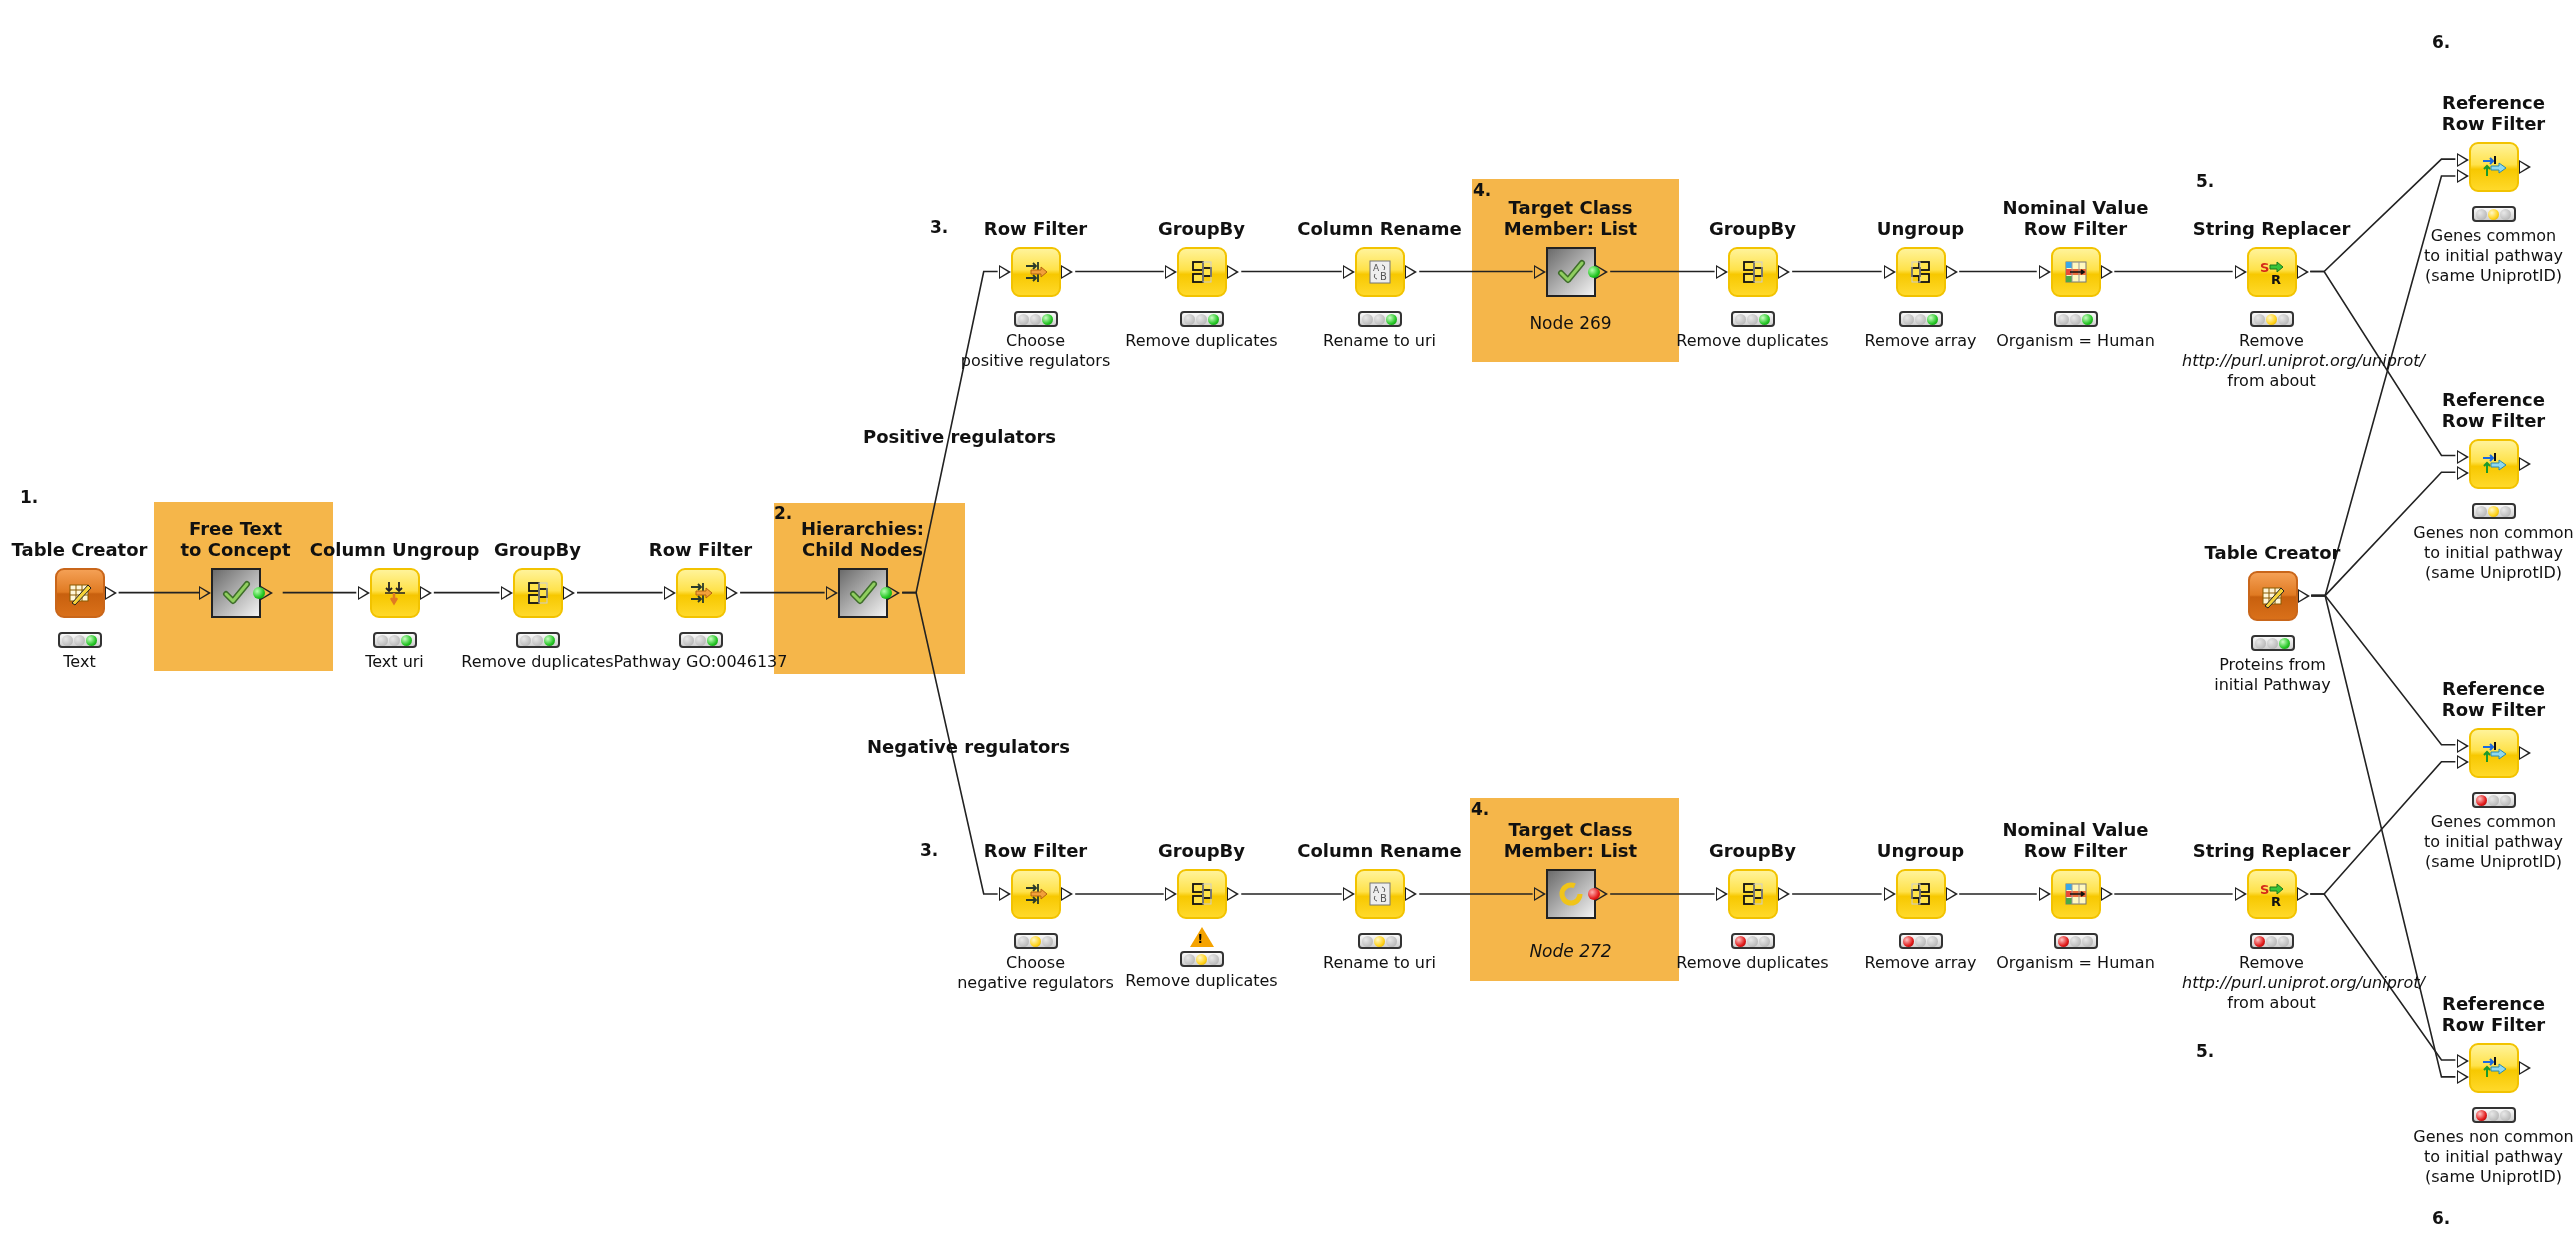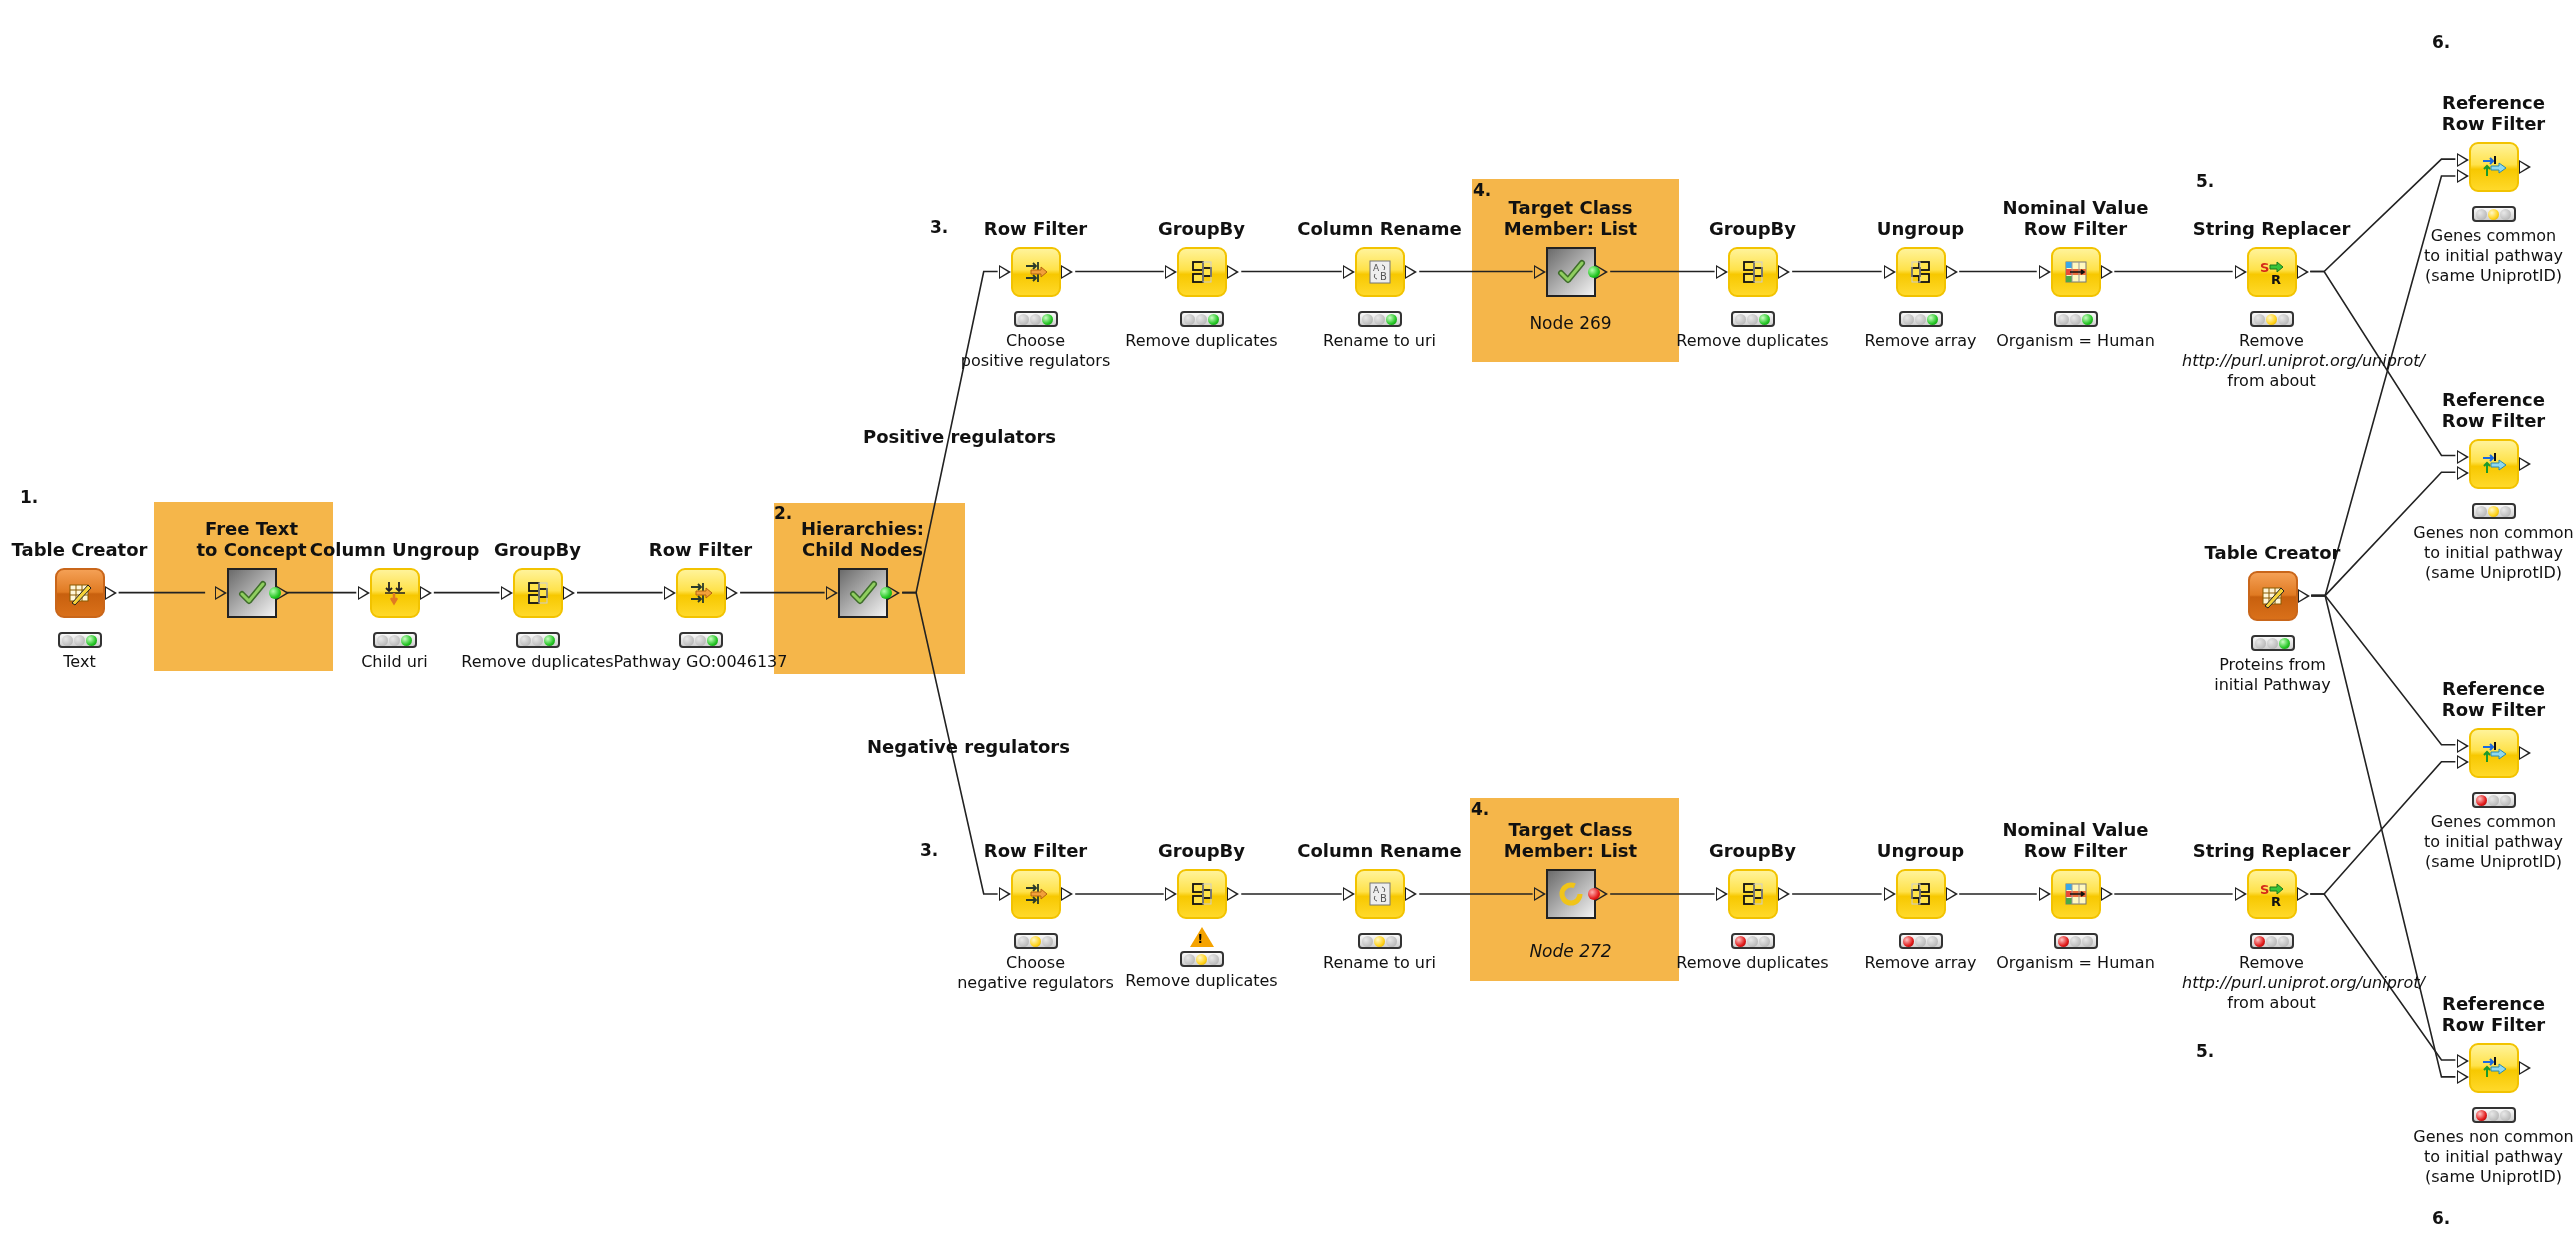--- a/index.html
+++ b/index.html
@@ -108,21 +108,21 @@
       <div class="port-out"></div>
     </div>
     <div></div>
     <div class="traffic">
       <div class="light"></div>
       <div class="light"></div>
       <div class="light on-green"></div>
     </div>
     <div class="desc">Text</div>
   </div>
-      <div class="node" id="node-n2" style="left: 252px; top: 568px;">
+      <div class="node" id="node-n2" style="left: 236px; top: 568px;">
     <div class="title">Free Text<br>to Concept</div>
     <div class="icon meta">
       <div class="glyph">
             <svg width="30" height="30" viewBox="0 0 30 30">
               <path d="M5 16 L12 23 L26 6" fill="none" stroke="#3e6d2a" stroke-width="6" stroke-linecap="round" stroke-linejoin="round"></path>
               <path d="M5 16 L12 23 L26 6" fill="none" stroke="#8fce5f" stroke-width="3" stroke-linecap="round" stroke-linejoin="round"></path>
             </svg>
           </div>
       <div class="port-out"></div>
     <div class="port-in"></div>
@@ -144,21 +144,21 @@
           </div>
       <div class="port-out"></div>
     <div class="port-in"></div>
         </div>
     <div></div>
     <div class="traffic">
       <div class="light"></div>
       <div class="light"></div>
       <div class="light on-green"></div>
     </div>
-    <div class="desc">Child uri</div>
+    <div class="desc">Text uri</div>
   </div>
       <div class="node" id="node-n4" style="left: 538px; top: 568px;">
     <div class="title">GroupBy</div>
     <div class="icon yellow">
       <div class="glyph">
             <svg width="28" height="28" viewBox="0 0 28 28">
               <rect x="5" y="4" width="10" height="8" fill="#ffe34a" stroke="#111" stroke-width="1.8"></rect>
               <rect x="5" y="16" width="10" height="8" fill="#ffe34a" stroke="#111" stroke-width="1.8"></rect>
               <rect x="15" y="10" width="8" height="8" fill="#ffe34a" stroke="#111" stroke-width="1.8"></rect>
               <rect x="15" y="4" width="8" height="20" fill="none" stroke="#ccc"></rect>

